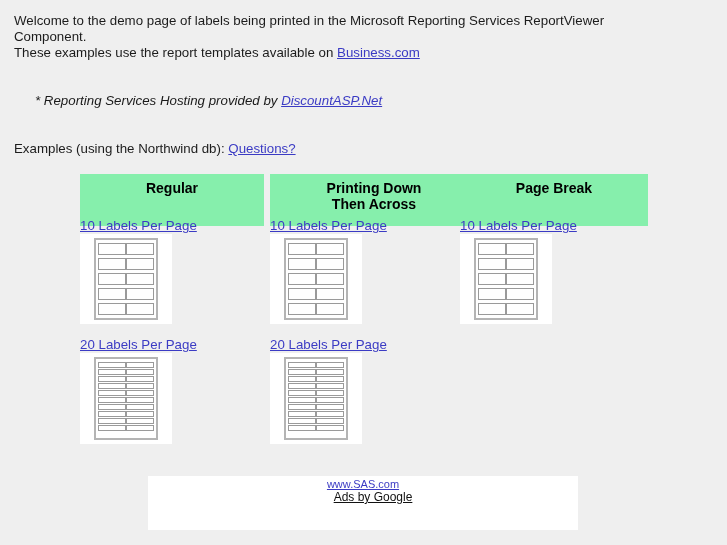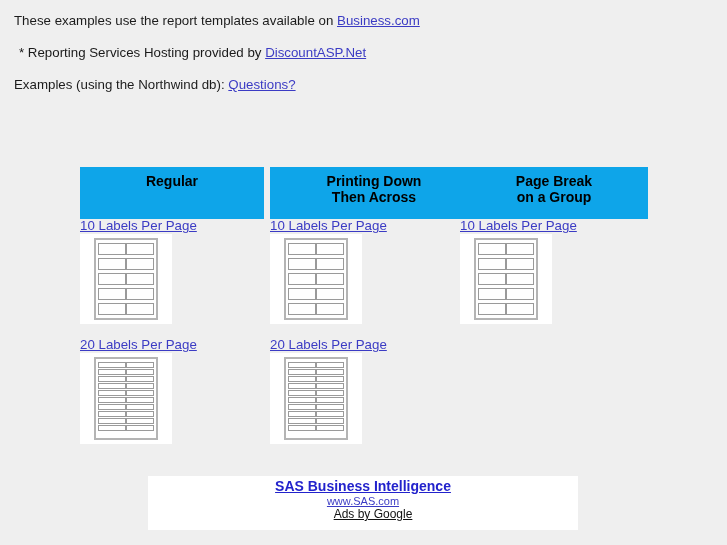--- a/index.html
+++ b/index.html
@@ -26,44 +26,45 @@
     width: 660px;
   }
   .para {
     font-size: 13.3px;
     line-height: 16px;
     color: #1c1c1c;
     margin: 0;
   }
   .para-spacer { height: 16px; }
   .italic-line {
+    font-style: italic;
     font-size: 13.3px;
     line-height: 16px;
-    margin: 0;
+    margin: 16px;
     padding-left: 5px;
   }
   a.link {
     color: #3b3bc4;
     text-decoration: underline;
     cursor: pointer;
   }
 
   
   #header-row {
     position: absolute;
     left: 80px;
     top: 163px;
     width: 568px;
     height: 52px;
   }
   .hdr-cell {
     position: absolute;
-    top: 4px;
+    top: 11px;
     height: 52px;
-    background: #0ea5e9;
+    background: #86efac;
     color: #000000;
     font-weight: bold;
     font-size: 14px;
     line-height: 16px;
     text-align: center;
     padding-top: 6px;
     box-sizing: border-box;
   }
   .hdr-cell span { display: block; }
   #hdr-0 { left: 0px;   width: 184px; }
@@ -171,39 +172,39 @@
     text-decoration: underline;
     line-height: 12px;
     cursor: pointer;
     margin-left: 20px;
   }
 </style>
 </head>
 <body>
 
 <div id="intro">
+  <p class="para">Welcome to the demo page of labels being printed in the Microsoft Reporting Services ReportViewer Component.</p>
   <p class="para"><span>These examples use the report templates available on </span><a class="link" href="#">Business.com</a></p>
   <div class="para-spacer"></div>
   <p class="italic-line"><span>* Reporting Services Hosting provided by </span><a class="link" href="#">DiscountASP.Net</a></p>
   <div class="para-spacer"></div>
   <p class="para"><span>Examples (using the Northwind db): </span><a class="link" href="#">Questions?</a></p>
 </div>
 
 <div id="header-row">
   <div class="hdr-cell" id="hdr-0">
     <span>Regular</span>
     <span></span>
   </div>
   <div class="hdr-cell" id="hdr-1">
     <span>Printing Down</span>
     <span>Then Across</span>
   </div>
   <div class="hdr-cell" id="hdr-2">
     <span>Page Break</span>
-    <span>on a Group</span>
   </div>
 </div>
 
 <div id="columns">
 
   <div class="col" id="col-0">
     <a class="col-link link" href="#">10 Labels Per Page</a>
     <div class="sheet sheet-10">
       <div class="sheet-inner">
           <div class="lrow">
@@ -374,16 +375,15 @@
             <div class="lcell"></div>
             <div class="lcell"></div>
           </div>
         </div>
     </div>
   </div>
 
 </div>
 
 <div id="ad-box">
-  <a id="ad-title" href="#">SAS Business Intelligence</a>
   <a id="ad-url" href="#">www.SAS.com</a>
   <a id="ad-credit" href="#">Ads by Google</a>
 </div>
 
 </body></html>

